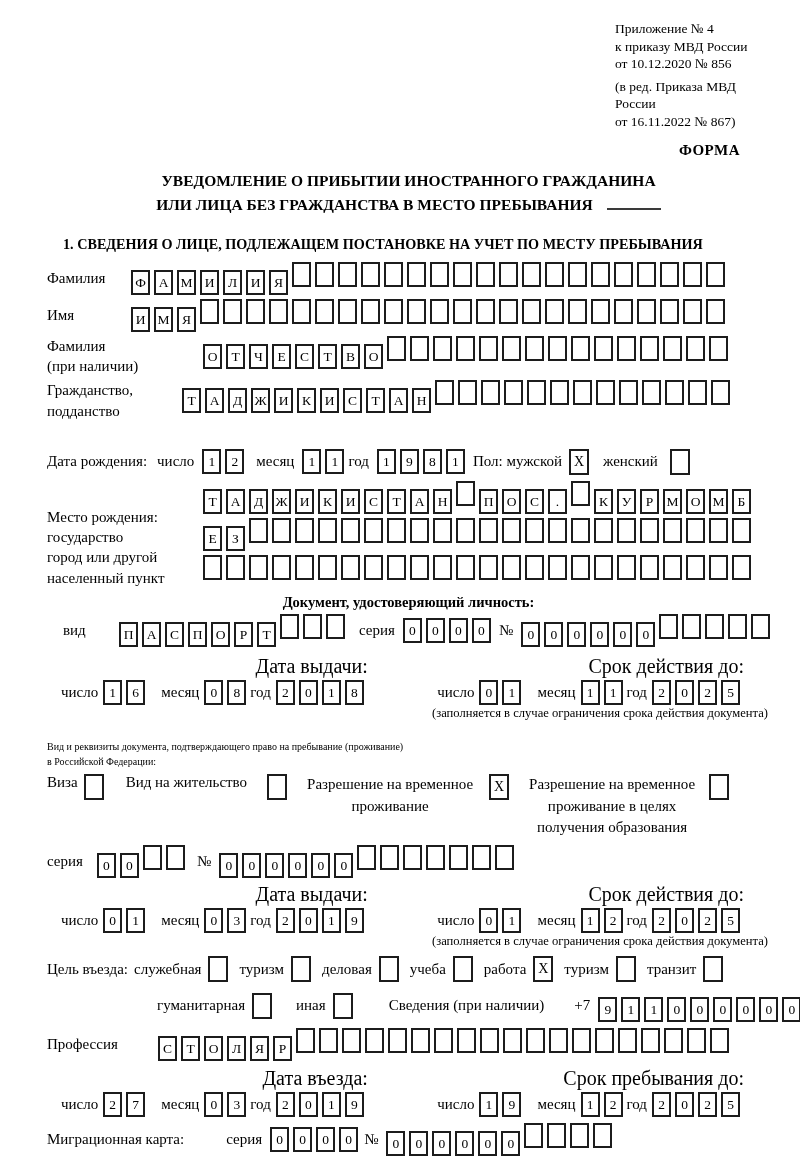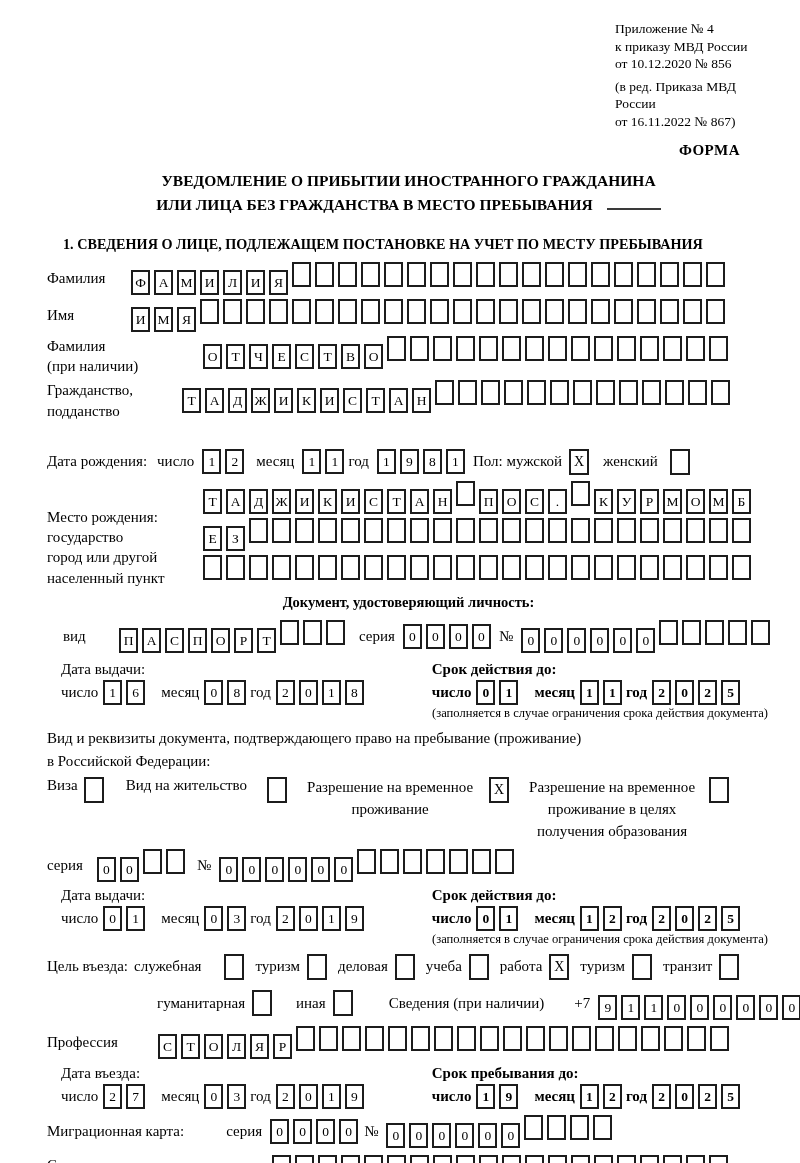--- a/index.html
+++ b/index.html
@@ -23,28 +23,28 @@
   .w-sur{width:84px;}
   .w-pat{width:156px;}
   .w-cit{width:135px;}
   .w-bpl{width:156px;}
   .w-prof{width:111px;}
   .w-rep{width:133px;}
   .mr8{margin-right:8px;} .ml8{margin-left:8px;}
   .doc-head{text-align:center;font-weight:bold;font-size:14.5px;margin-top:6px;}
   .vid-row .lab{margin-right:10px;}
   .dates-row{display:flex;margin-top:8px;}
-  .dg-head{text-align:left;font-size:15px;margin-bottom:2px;}
+  .dg-head{text-align:right;font-size:20px;margin-bottom:2px;}
   .dg-boxes{display:flex;align-items:center;font-size:15px;}
   .dg-boxes .lab{margin-right:5px;}
   .dg-boxes .gap{width:12px;}
   .dg-left{margin-left:14px;}
-  .dg-right{margin-left:auto;margin-right:26px;font-weight:bold;}
+  .dg-right{margin-left:auto;margin-right:26px;}
   .note-right{text-align:right;font-size:12.6px;margin-top:1px;padding-right:2px;}
-  .intro{font-size:15px;line-height:1.55;margin-top:6px;}
+  .intro{font-size:10px;line-height:1.55;margin-top:18px;}
   .visa-row{display:flex;align-items:flex-start;margin-top:4px;font-size:15px;}
   .ml-label{text-align:center;line-height:1.45;}
   .purpose-row{display:flex;align-items:center;font-size:15px;margin-top:7px;}
   .purpose-row .cb{margin-left:7px;}
   .p-item{margin-left:11px;display:flex;align-items:center;}
   .bpl-rows .boxes{display:block;margin-bottom:4px;}
 </style>
 </head>
 <body>
 
@@ -118,21 +118,21 @@
     </div>
     <div class="bpl-rows">
       <div class="boxes"><span class="cell">Т</span><span class="cell">А</span><span class="cell">Д</span><span class="cell">Ж</span><span class="cell">И</span><span class="cell">К</span><span class="cell">И</span><span class="cell">С</span><span class="cell">Т</span><span class="cell">А</span><span class="cell">Н</span><span class="cell"></span><span class="cell">П</span><span class="cell">О</span><span class="cell">С</span><span class="cell">.</span><span class="cell"></span><span class="cell">К</span><span class="cell">У</span><span class="cell">Р</span><span class="cell">М</span><span class="cell">О</span><span class="cell">М</span><span class="cell">Б</span></div>
       <div class="boxes"><span class="cell">Е</span><span class="cell">З</span><span class="cell"></span><span class="cell"></span><span class="cell"></span><span class="cell"></span><span class="cell"></span><span class="cell"></span><span class="cell"></span><span class="cell"></span><span class="cell"></span><span class="cell"></span><span class="cell"></span><span class="cell"></span><span class="cell"></span><span class="cell"></span><span class="cell"></span><span class="cell"></span><span class="cell"></span><span class="cell"></span><span class="cell"></span><span class="cell"></span><span class="cell"></span><span class="cell"></span></div>
       <div class="boxes"><span class="cell"></span><span class="cell"></span><span class="cell"></span><span class="cell"></span><span class="cell"></span><span class="cell"></span><span class="cell"></span><span class="cell"></span><span class="cell"></span><span class="cell"></span><span class="cell"></span><span class="cell"></span><span class="cell"></span><span class="cell"></span><span class="cell"></span><span class="cell"></span><span class="cell"></span><span class="cell"></span><span class="cell"></span><span class="cell"></span><span class="cell"></span><span class="cell"></span><span class="cell"></span><span class="cell"></span></div>
     </div>
   </div>
 
   <div class="doc-head">Документ, удостоверяющий личность:</div>
 
-  <div class="row vid-row" style="margin-top:9px;">
+  <div class="row vid-row" style="margin-top:3px;">
     <span class="lab" style="margin-left:16px;width:46px;">вид</span>
     <span class="boxes"><span class="cell">П</span><span class="cell">А</span><span class="cell">С</span><span class="cell">П</span><span class="cell">О</span><span class="cell">Р</span><span class="cell">Т</span><span class="cell"></span><span class="cell"></span><span class="cell"></span></span>
     <span class="lab" style="margin-left:10px;margin-right:8px;">серия</span>
     <span class="boxes"><span class="cell">0</span><span class="cell">0</span><span class="cell">0</span><span class="cell">0</span></span>
     <span class="lab" style="margin-left:4px;margin-right:8px;">№</span>
     <span class="boxes"><span class="cell">0</span><span class="cell">0</span><span class="cell">0</span><span class="cell">0</span><span class="cell">0</span><span class="cell">0</span><span class="cell"></span><span class="cell"></span><span class="cell"></span><span class="cell"></span><span class="cell"></span></span>
   </div>
 
   <div class="dates-row">
     <div class="dg-left">
@@ -215,21 +215,21 @@
         <span class="boxes"><span class="cell">1</span><span class="cell">2</span></span>
         <span class="lab">год</span>
         <span class="boxes"><span class="cell">2</span><span class="cell">0</span><span class="cell">2</span><span class="cell">5</span></span>
       </div>
     </div>
   </div>
   <div class="note-right">(заполняется в случае ограничения срока действия документа)</div>
 
   <div class="purpose-row">
     <span class="lab">Цель въезда:</span>
-    <span class="p-item" style="margin-left:6px;gap:16px;">
+    <span class="p-item" style="margin-left:6px;">
       <span class="lab">служебная</span>
       <span class="cb"></span>
     </span>
     <span class="p-item">
       <span class="lab">туризм</span>
       <span class="cb"></span>
     </span>
     <span class="p-item">
       <span class="lab">деловая</span>
       <span class="cb"></span>

